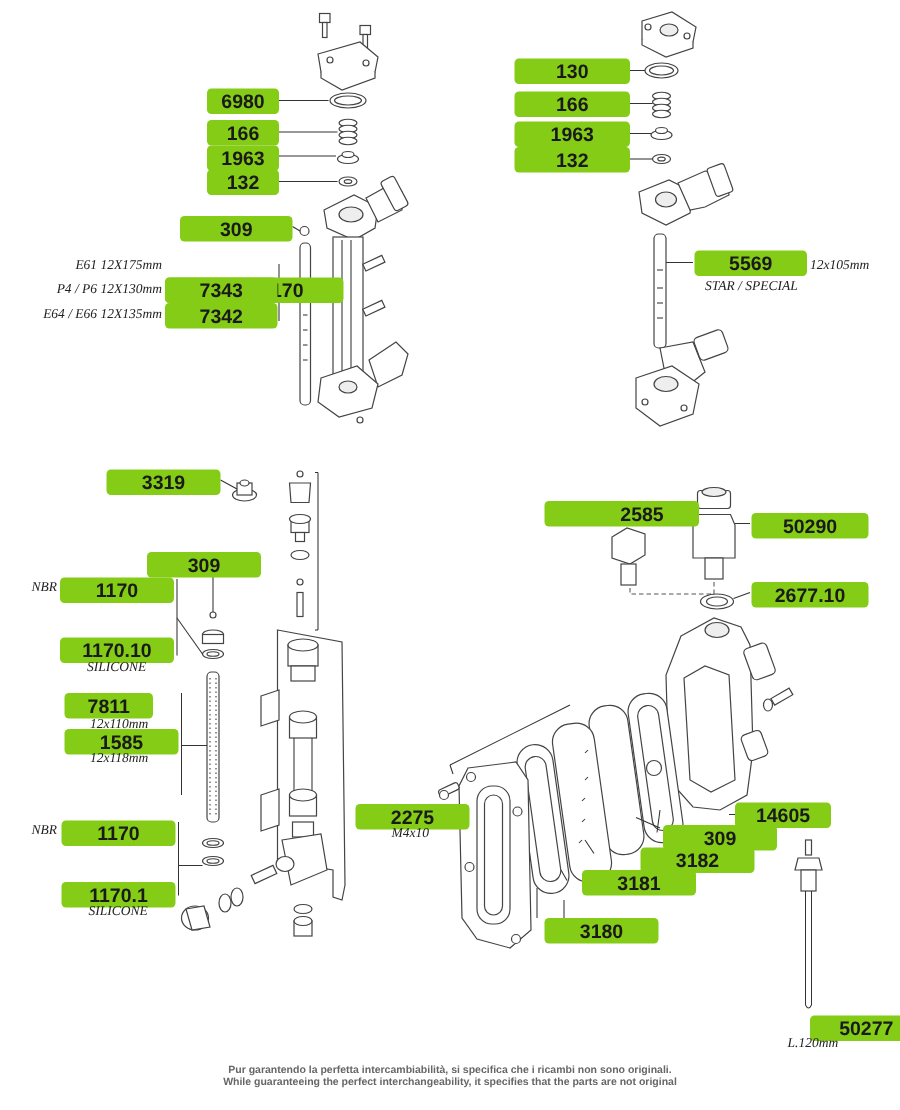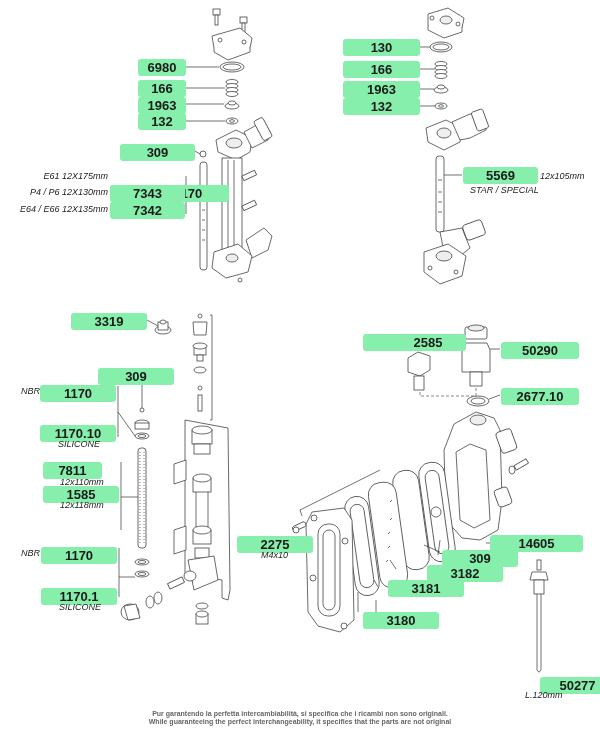--- a/index.html
+++ b/index.html
@@ -1,19 +1,19 @@
 <!DOCTYPE html>
 <html><head>
 <meta charset="utf-8">
 <style>
   html, body { margin:0; padding:0; background:#ffffff; }
   body { width:600px; height:740px; position:relative; overflow:hidden; font-family:"Liberation Sans", sans-serif; }
   #art { position:absolute; left:0; top:0; width:600px; height:740px; }
-  .lbl { position:absolute; height:17px; background:#86efac; border-radius:3px; font-family:"Liberation Sans", sans-serif; font-weight:bold; font-size:13px; color:#1a1a1a; text-align:center; line-height:17px; }
-  .note { position:absolute; font-family:Liberation Sans, sans-serif; font-style:italic; font-size:9px; color:#222; white-space:nowrap; }
+  .lbl { position:absolute; height:17px; background:#84cc16; border-radius:3px; font-family:"Liberation Sans", sans-serif; font-weight:bold; font-size:13px; color:#1a1a1a; text-align:center; line-height:17px; }
+  .note { position:absolute; font-family:Liberation Serif, serif; font-style:italic; font-size:9px; color:#222; white-space:nowrap; }
   .footer { position:absolute; left:0; width:600px; text-align:center; font-family:"Liberation Sans", sans-serif; font-size:7px; color:#666; font-weight:bold; }
   svg .p { fill:#fff; stroke:#444; stroke-width:0.8; }
   svg .pg { fill:#eee; stroke:#444; stroke-width:0.8; }
   svg .ln { fill:none; stroke:#333; stroke-width:0.7; }
   svg .dash { fill:none; stroke:#555; stroke-width:0.7; stroke-dasharray:3,2; }
 </style>
 </head>
 <body>
 
 <svg id="art" viewBox="0 0 600 740" xmlns="http://www.w3.org/2000/svg">
@@ -342,21 +342,21 @@
   <div class="lbl" style="left:41px;top:588px;width:76px;">1170.1</div>
   <div class="note" style="left:59px;top:602px;">SILICONE</div>
 </div>
 
 <div>
   <div class="lbl" style="left:363px;top:334px;width:76px;padding-left:27px;">2585</div>
   <div class="lbl" style="left:501px;top:342px;width:78px;">50290</div>
   <div class="lbl" style="left:501px;top:388px;width:78px;">2677.10</div>
   <div class="lbl" style="left:237px;top:536px;width:76px;">2275</div>
   <div class="note" style="left:261px;top:550px;">M4x10</div>
-  <div class="lbl" style="left:490px;top:535px;width:93px;text-align:center;">14605</div>
+  <div class="lbl" style="left:490px;top:535px;width:64px;text-align:center;">14605</div>
   <div class="lbl" style="left:442px;top:550px;width:76px;">309</div>
   <div class="lbl" style="left:427px;top:565px;width:76px;">3182</div>
   <div class="lbl" style="left:388px;top:580px;width:76px;">3181</div>
   <div class="lbl" style="left:363px;top:612px;width:76px;">3180</div>
   <div class="lbl" style="left:507px;top:677px;width:75px;margin-left:33px;">50277</div>
   <div class="note" style="left:525px;top:690px;">L.120mm</div>
 </div>
 
 <div class="footer" style="top:710px;">Pur garantendo la perfetta intercambiabilità, si specifica che i ricambi non sono originali.</div>
 <div class="footer" style="top:718px;">While guaranteeing the perfect interchangeability, it specifies that the parts are not original</div>

